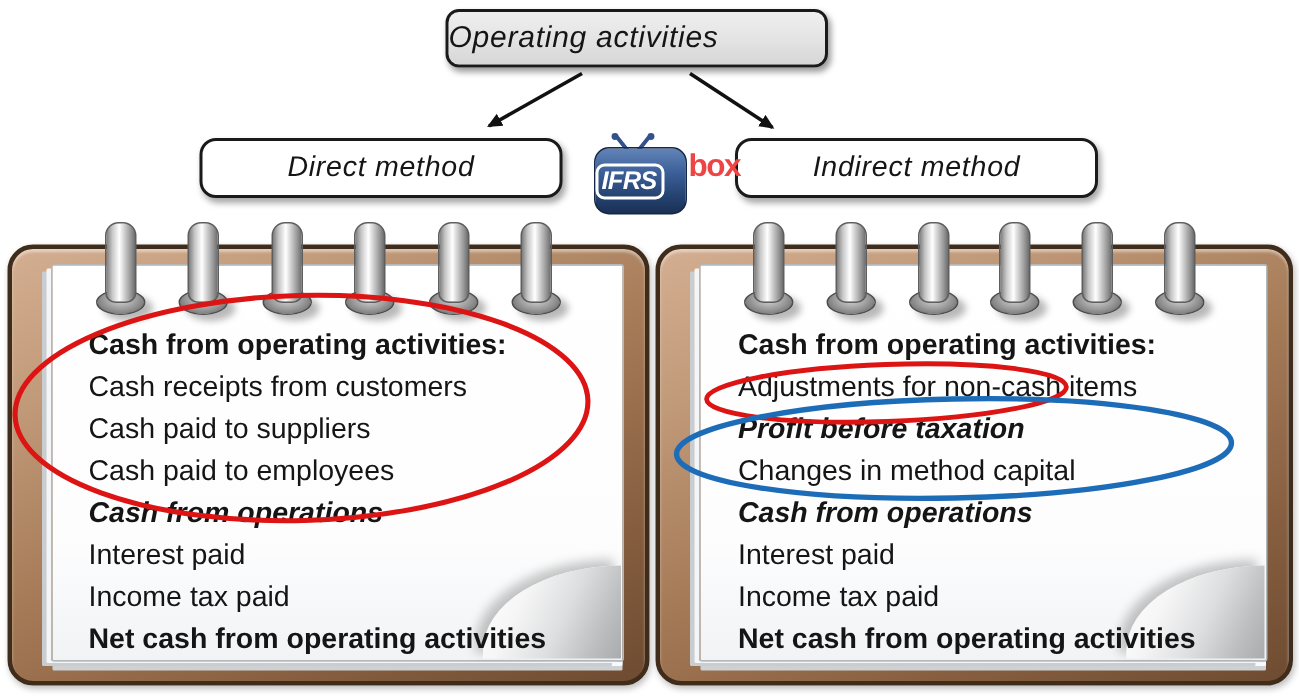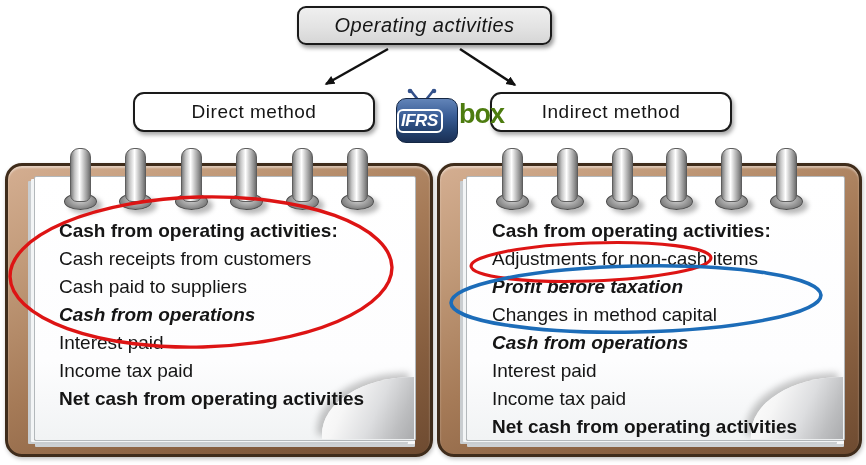--- a/index.html
+++ b/index.html
@@ -7,48 +7,48 @@
     position:relative;width:866px;height:465px;background:#fff;overflow:hidden;
     font-family:"Liberation Sans",sans-serif;color:#151515;
   }
 
   
   .top-box{
     position:absolute;left:297px;top:6px;width:251px;height:35px;
     background:linear-gradient(180deg,#efefef 0%,#e3e3e3 55%,#d6d6d6 100%);
     border:2px solid #1a1a1a;border-radius:9px;
     box-shadow:2px 3px 4px rgba(0,0,0,.4);
-    display:flex;align-items:center;justify-content:center;
+    display:flex;align-items:center;justify-content:flex-start;
     font-style:italic;font-size:20px;letter-spacing:.5px;
   }
   .method-box{
     position:absolute;top:92px;width:238px;height:36px;background:#fff;
     border:2px solid #1a1a1a;border-radius:11px;
     box-shadow:2px 3px 4px rgba(0,0,0,.35), inset 0 0 0 2px #fff;
     display:flex;align-items:center;justify-content:center;
-    font-size:19px;letter-spacing:.5px;
+    font-style:italic;font-size:19px;letter-spacing:.5px;
   }
   #direct-box{left:133px;}
   #indirect-box{left:490px;}
 
   
   .logo{position:absolute;left:396px;top:88px;width:100px;height:54px;}
   .logo .tv{
     position:absolute;left:0;top:10px;width:60px;height:43px;
     background:linear-gradient(180deg,#6284b8 0%,#3a5d96 40%,#24426f 75%,#1b3055 100%);
     border:1px solid #152744;border-radius:10px;
     display:flex;align-items:center;
   }
   .logo .tv-label{
     color:#fff;font-weight:bold;font-style:italic;font-size:17px;letter-spacing:-.5px;
     border:2px solid #fff;border-radius:6px;padding:0 3px 1px 2px;line-height:19px;
   }
   .logo .box-label{
-    position:absolute;left:63px;top:11px;font-size:27px;font-weight:bold;
-    color:#4d7c0f;letter-spacing:-1px;
+    position:absolute;left:63px;top:11px;font-size:21px;font-weight:bold;
+    color:#ef4444;letter-spacing:-1px;
   }
 
   
   .pad{
     position:absolute;top:163px;height:294px;border-radius:17px;
     background:linear-gradient(155deg,#d4ae91 0%,#c19a79 22%,#a57a57 50%,#865e3f 78%,#6e4b31 100%);
     border:3px solid #3f2c1b;box-sizing:border-box;
     box-shadow:inset 0 2px 2px rgba(255,255,255,.45), 1px 2px 4px rgba(0,0,0,.25);
   }
   #pad-direct{left:5px;width:428px;}
@@ -129,20 +129,21 @@
     <span class="box-label">box</span>
   </div>
 
   <div class="pad" id="pad-direct">
     <div class="paper">
       <div class="curl"></div>
       <div class="pad-text">
         <div class="line b">Cash from operating activities:</div>
         <div class="line">Cash receipts from customers</div>
         <div class="line">Cash paid to suppliers</div>
+        <div class="line">Cash paid to employees</div>
         <div class="line bi">Cash from operations</div>
         <div class="line">Interest paid</div>
         <div class="line">Income tax paid</div>
         <div class="line b">Net cash from operating activities</div>
       </div>
     </div>
     <div class="pins">
       <span class="pin"></span>
       <span class="pin"></span>
       <span class="pin"></span>

